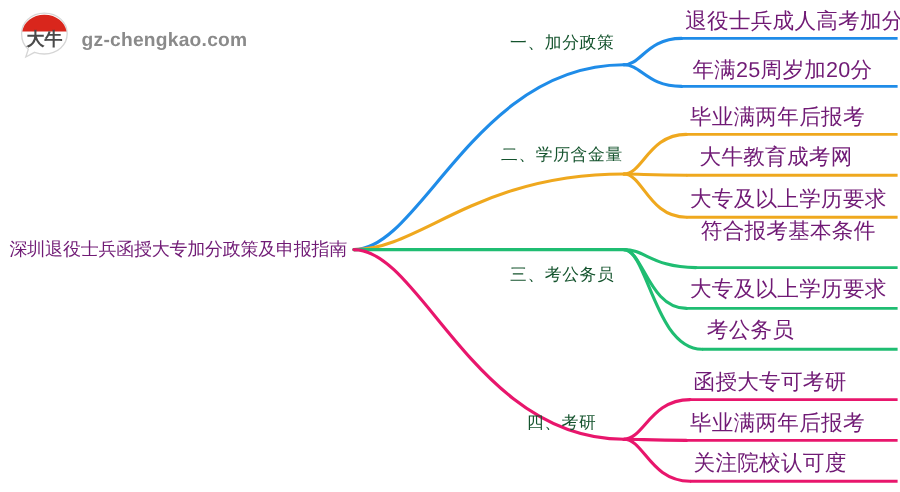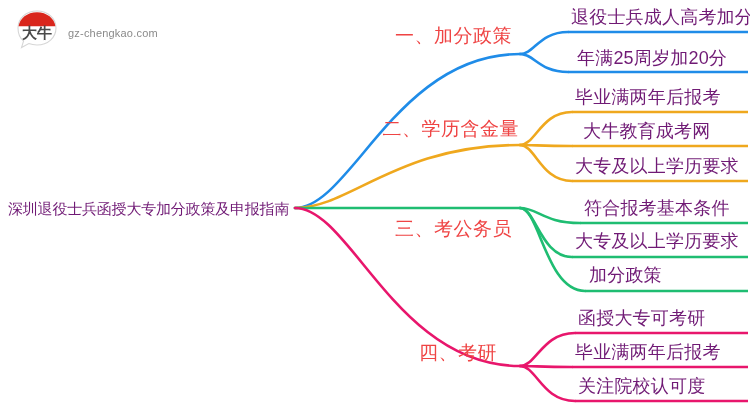--- a/index.html
+++ b/index.html
@@ -44,43 +44,43 @@
   }
   .logo-title {
     font-size: 20px;
     font-weight: bold;
     color: #1a9b3c;
     letter-spacing: 0.5px;
     white-space: nowrap;
   }
   .logo-url {
     margin-top: 5px;
-    font-size: 11px;
-    font-weight: normal;
+    font-size: 16px;
+    font-weight: bold;
     color: #8a8a8a;
     letter-spacing: 0.2px;
     white-space: nowrap;
     font-family: "Liberation Sans", "DejaVu Sans", sans-serif;
   }
   
   .node-label {
     position: absolute;
     font-size: 15px;
     color: #2b2b2b;
     white-space: nowrap;
     line-height: 1;
   }
   .root-label {
     font-size: 15px;
     color: #701a75;
     letter-spacing: -0.2px;
   }
   .branch-label {
-    font-size: 19px;
-    color: #ef4444;
+    font-size: 14px;
+    color: #14532d;
     letter-spacing: 0.5px;
   }
   .leaf-label {
     font-size: 18px;
     color: #701a75;
     letter-spacing: 0.2px;
   }
   svg.edges {
     position: absolute;
     left: 0; top: 0;
@@ -143,22 +143,22 @@
   <div id="text-layer">
       <div class="node-label root-label" style="top: 208px; transform: translateY(-50%); left: 8px;">深圳退役士兵函授大专加分政策及申报指南</div>
       <div class="node-label branch-label" style="top: 35px; transform: translateY(-50%); right: 238px;">一、加分政策</div>
       <div class="node-label leaf-label" style="top: 17px; transform: translateY(-50%); left: 571px;">退役士兵成人高考加分</div>
       <div class="node-label leaf-label" style="top: 58px; transform: translateY(-50%); left: 577px;">年满25周岁加20分</div>
       <div class="node-label branch-label" style="top: 128px; transform: translateY(-50%); right: 231px;">二、学历含金量</div>
       <div class="node-label leaf-label" style="top: 97px; transform: translateY(-50%); left: 575px;">毕业满两年后报考</div>
       <div class="node-label leaf-label" style="top: 131px; transform: translateY(-50%); left: 583px;">大牛教育成考网</div>
       <div class="node-label leaf-label" style="top: 166px; transform: translateY(-50%); left: 575px;">大专及以上学历要求</div>
       <div class="node-label branch-label" style="top: 228px; transform: translateY(-50%); right: 238px;">三、考公务员</div>
-      <div class="node-label leaf-label" style="top: 208px; transform: translateY(-50%); left: 584px;">符合报考基本条件</div>
+      <div class="node-label leaf-label" style="top: 192px; transform: translateY(-50%); left: 584px;">符合报考基本条件</div>
       <div class="node-label leaf-label" style="top: 241px; transform: translateY(-50%); left: 575px;">大专及以上学历要求</div>
-      <div class="node-label leaf-label" style="top: 275px; transform: translateY(-50%); left: 589px;">加分政策</div>
+      <div class="node-label leaf-label" style="top: 275px; transform: translateY(-50%); left: 589px;">考公务员</div>
       <div class="node-label branch-label" style="top: 352px; transform: translateY(-50%); right: 253px;">四、考研</div>
       <div class="node-label leaf-label" style="top: 318px; transform: translateY(-50%); left: 578px;">函授大专可考研</div>
       <div class="node-label leaf-label" style="top: 352px; transform: translateY(-50%); left: 575px;">毕业满两年后报考</div>
       <div class="node-label leaf-label" style="top: 386px; transform: translateY(-50%); left: 578px;">关注院校认可度</div>
     </div>
 
 </div>
 
 </body></html>

